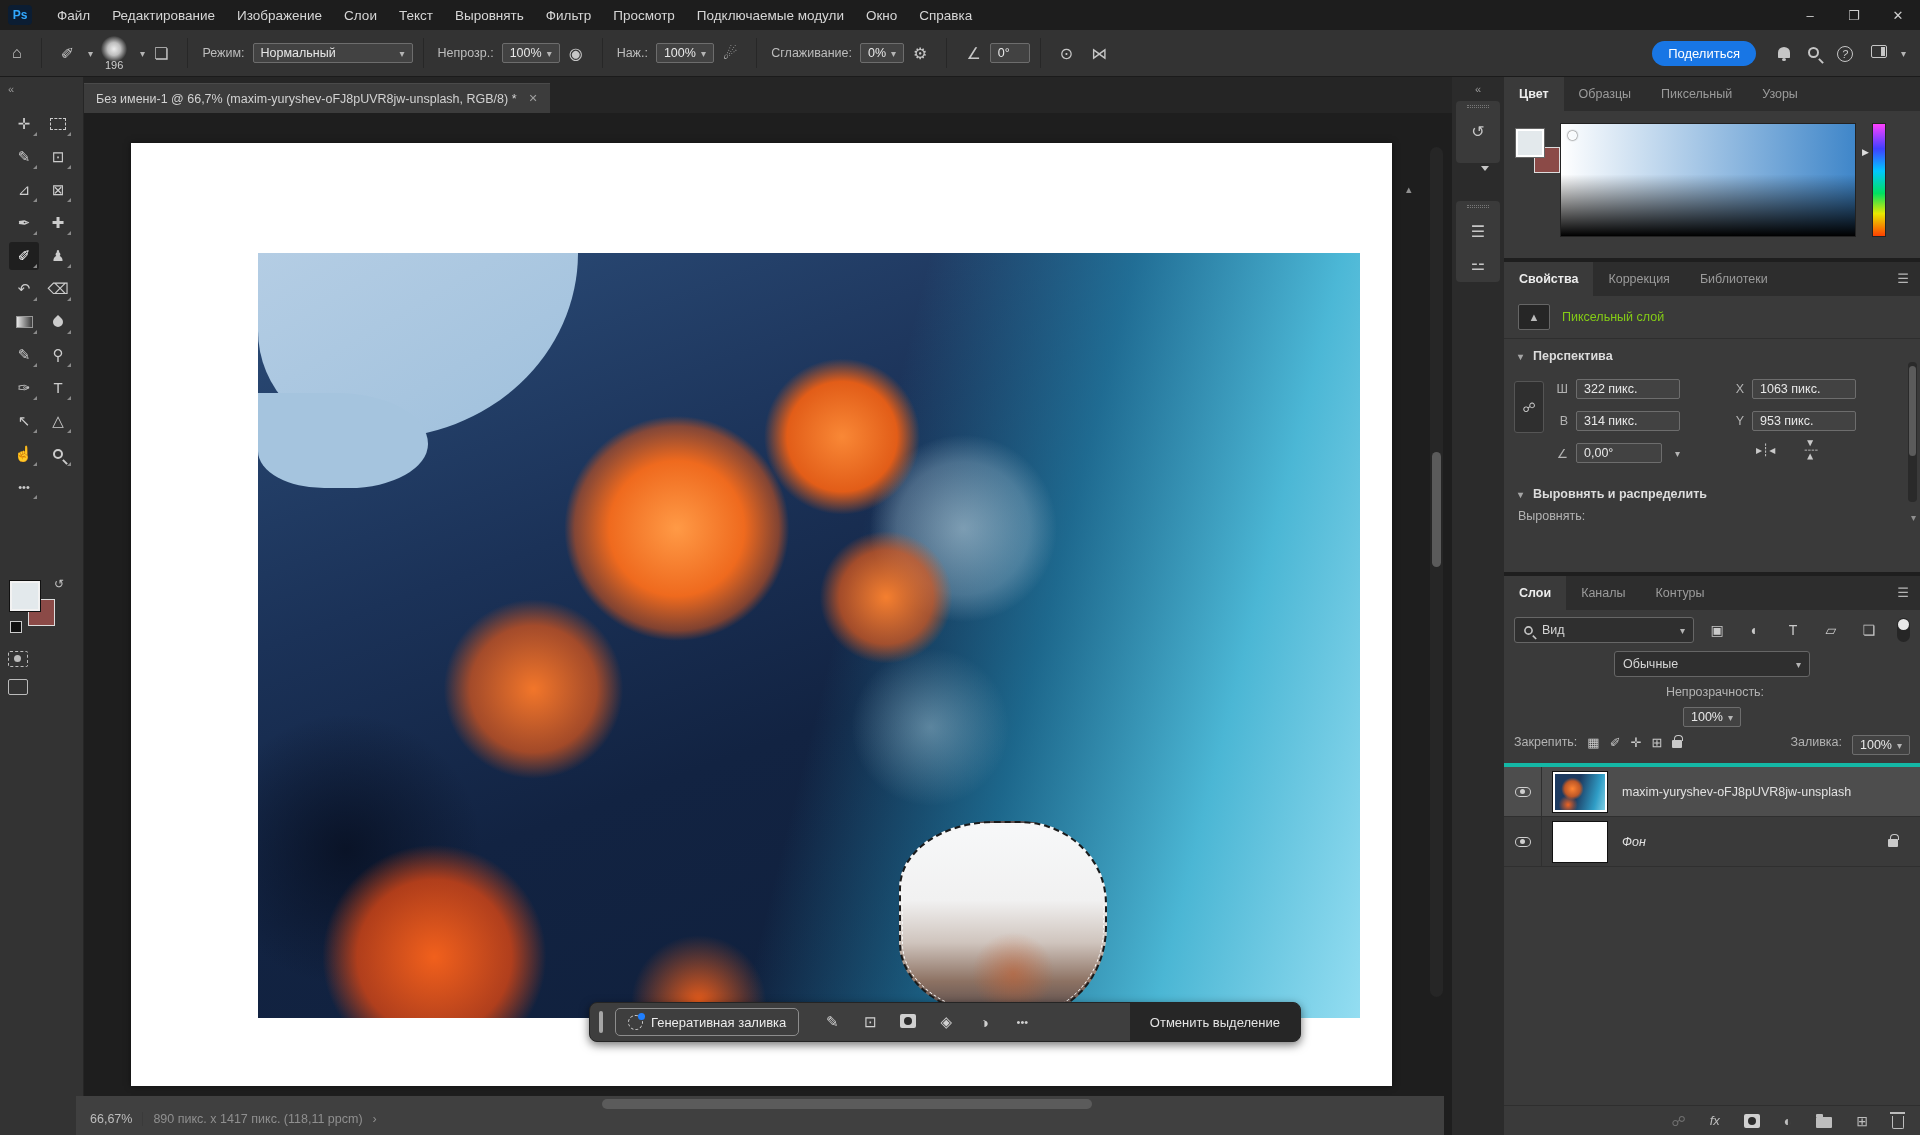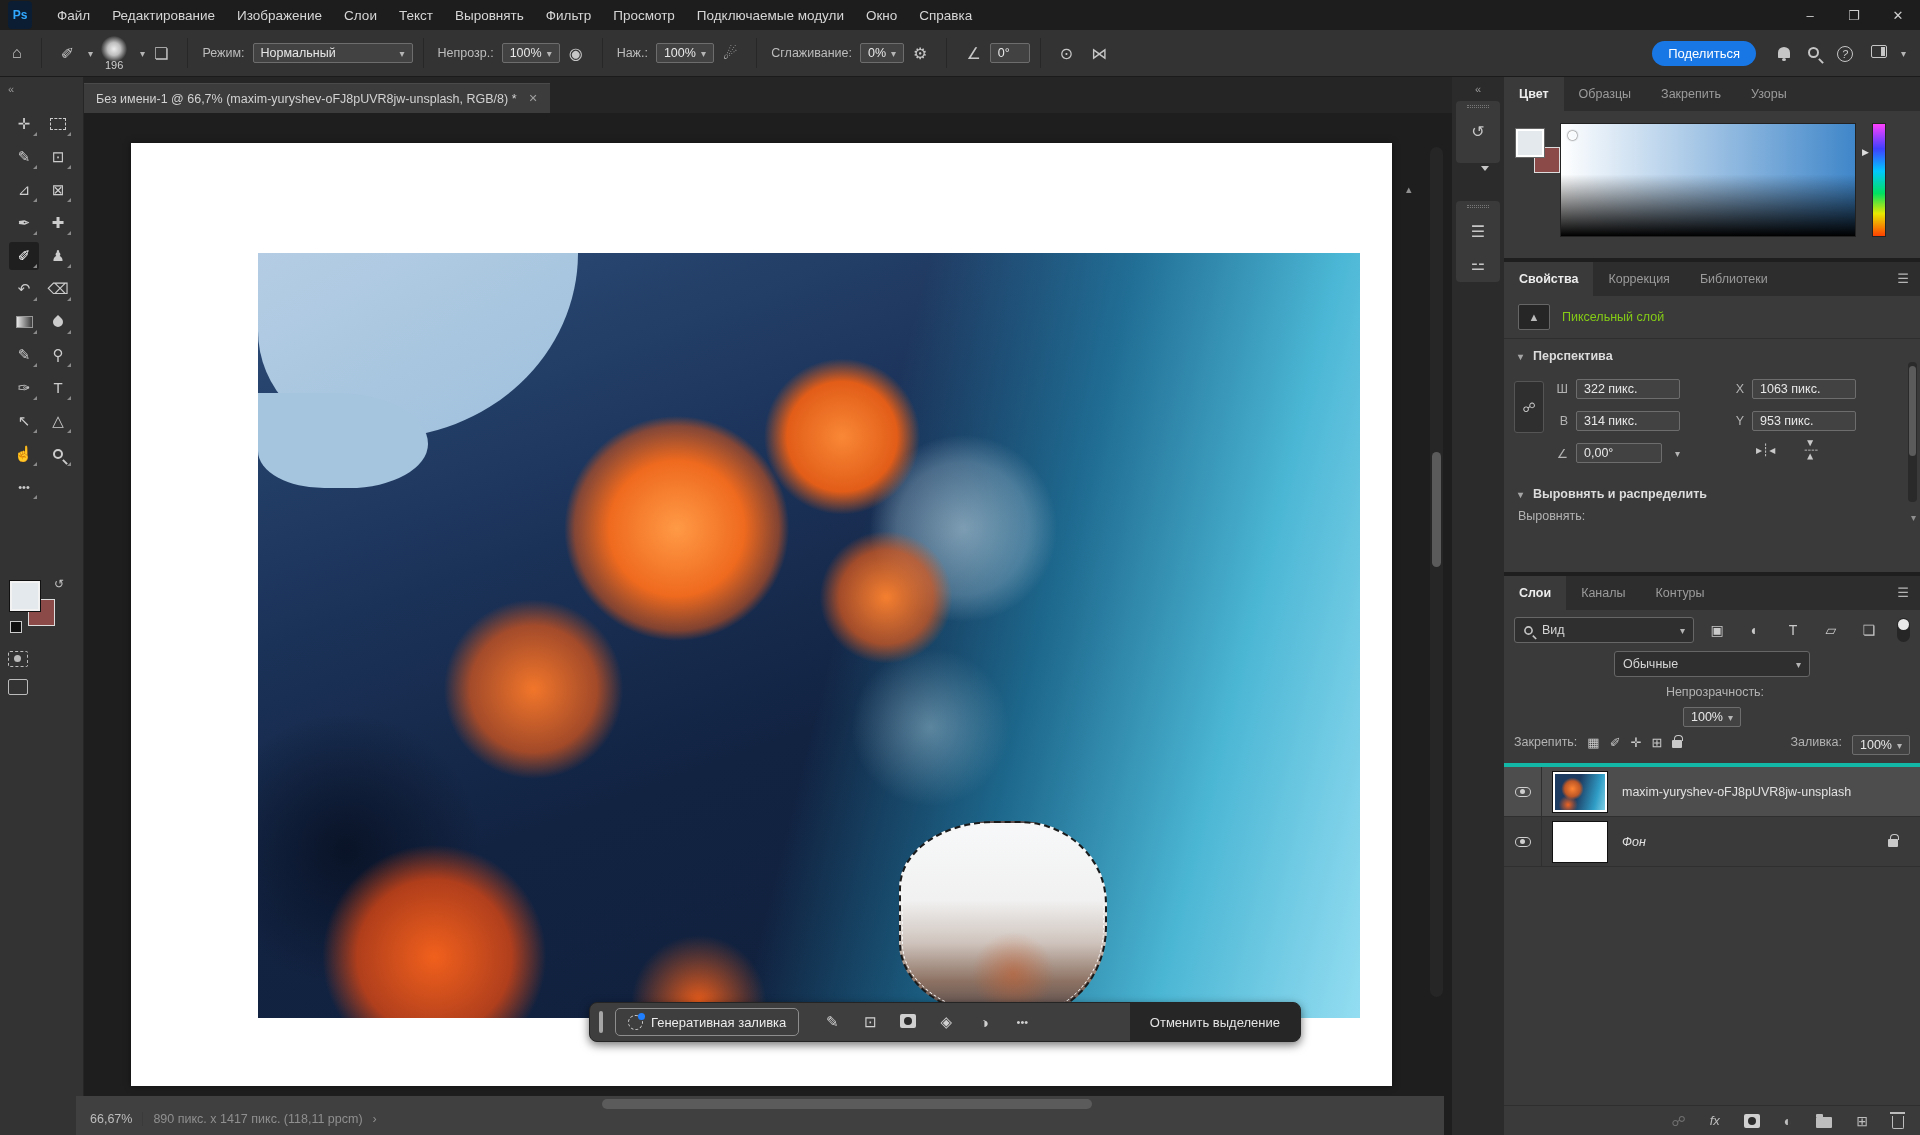--- a/index.html
+++ b/index.html
@@ -3,21 +3,21 @@
 <meta charset="utf-8">
 <style>
   html,body{margin:0;padding:0;background:#1e1e1e;}
   *{box-sizing:border-box;font-family:"Liberation Sans",sans-serif;}
   #app{position:relative;width:1920px;height:1135px;overflow:hidden;background:#1e1e1e;color:#c9c9c9;}
   .abs{position:absolute;}
   .row{display:flex;align-items:center;}
   .dim{color:#8f8f8f;}
   
   #menubar{left:0;top:0;width:1920px;height:30px;background:#1d1d1d;display:flex;align-items:center;font-size:13.5px;color:#d6d6d6;}
-  #pslogo{width:24px;height:28px;margin:0 14px 0 8px;background:#0b1d33;color:#31a8ff;border-radius:4px;font-size:12px;font-weight:bold;display:flex;align-items:center;justify-content:center;}
+  #pslogo{width:24px;height:20px;margin:0 14px 0 8px;background:#0b1d33;color:#31a8ff;border-radius:4px;font-size:12px;font-weight:bold;display:flex;align-items:center;justify-content:center;}
   .menu-item{padding:0 11px;height:30px;display:flex;align-items:center;cursor:default;}
   #winctl{position:absolute;right:0;top:0;height:30px;display:flex;}
   #winctl span{width:44px;height:30px;display:flex;align-items:center;justify-content:center;color:#cfcfcf;font-size:13px;}
   
   #optionsbar{left:0;top:30px;width:1920px;height:47px;background:#333333;border-bottom:1px solid #1b1b1b;display:flex;align-items:center;font-size:12.5px;}
   .opt-sep{width:1px;height:30px;background:#272727;margin:0 10px;}
   .field{background:#424242;border:1px solid #6d6d6d;border-radius:2px;color:#e8e8e8;padding:2px 7px;font-size:12.5px;min-width:40px;text-align:left;}
   .drop-arrow{font-size:10px;color:#b5b5b5;margin-left:5px;}
   .opt-label{color:#bdbdbd;margin:0 8px 0 4px;}
   #brush-preview{width:26px;height:26px;background:radial-gradient(circle,#ededed 0%,rgba(237,237,237,0.75) 35%,rgba(237,237,237,0) 72%);border-radius:50%;}
@@ -426,21 +426,21 @@
       <i class="dock-grip"></i>
       <span class="dock-ico">☰</span>
       <span class="dock-ico">⚍</span>
     </div>
   </div>
 
   <div id="colorpanel" class="panel">
     <div class="ptabs">
       <div class="ptab active">Цвет</div>
       <div class="ptab">Образцы</div>
-      <div class="ptab">Закрепить</div>
+      <div class="ptab">Пиксельный</div>
       <div class="ptab">Узоры</div>
     </div>
     <div id="color-content">
       <div id="cp-bg"></div>
       <div id="cp-fg"></div>
       <div id="cp-field"></div>
       <div id="cp-cursor"></div>
       <div id="cp-hue"></div>
       <span id="cp-hue-marker">▶</span>
     </div>

